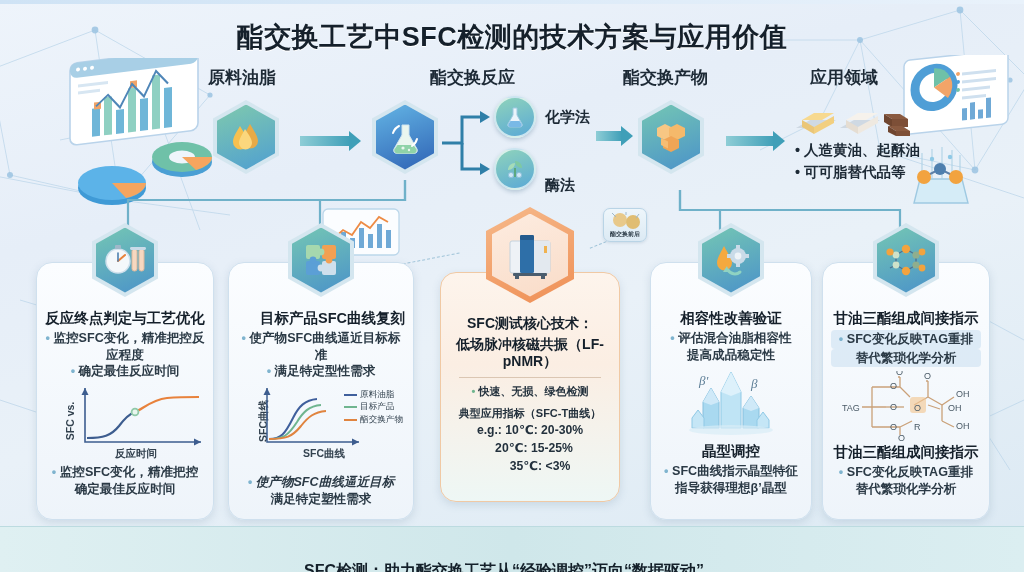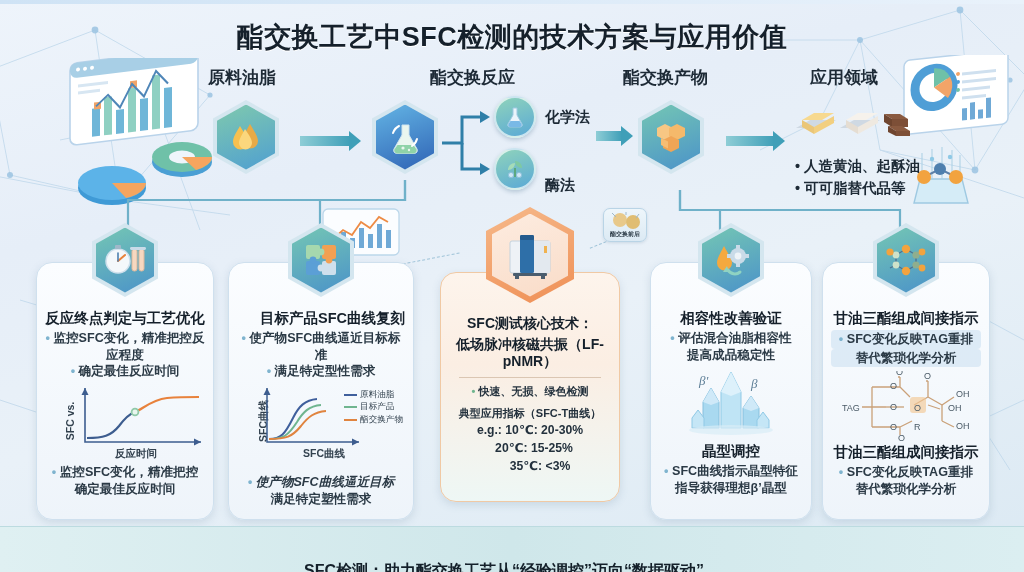--- a/index.html
+++ b/index.html
@@ -321,21 +321,21 @@
       <path d="M54 20 v7 l12 7 v-7z" fill="#e5ddd2"></path>
         <path d="M66 27 v7 l20-11 v-7z" fill="#efe9e0"></path>
       <path d="M92 14 l16 0 l8 5 l-16 0z" fill="#8a5a40"></path>
         <path d="M92 14 v8 l8 5 v-8z" fill="#6f452f"></path>
       <path d="M100 19 v8 l16 0 v-8z" fill="#7d4f37"></path>
       <path d="M96 26 l14 0 l8 5 l-14 0z" fill="#8a5a40"></path>
         <path d="M96 26 v6 l8 4 v-5z" fill="#6f452f"></path>
       <path d="M104 31 v5 l14 0 v-5z" fill="#7d4f37"></path>
     </g>
   </svg>
-  <div class="applist" style="left:795px;top:156px;">
+  <div class="applist" style="left:795px;top:140px;">
     <div>• <span>人造黄油、起酥油</span></div>
     <div>• <span>可可脂替代品等</span></div>
   </div>
 
   <svg class="deco" style="left:20px;top:170px;" width="990" height="100">
     <g stroke="#6fb1c9" stroke-width="2.2" fill="none">
       <path d="M385 10 V30 H108 V74"></path>
       <path d="M385 10 V30 H300 V74"></path>
       <path d="M660 20 V40 H700 V66"></path>
       <path d="M660 20 V40 H880 V60"></path>

